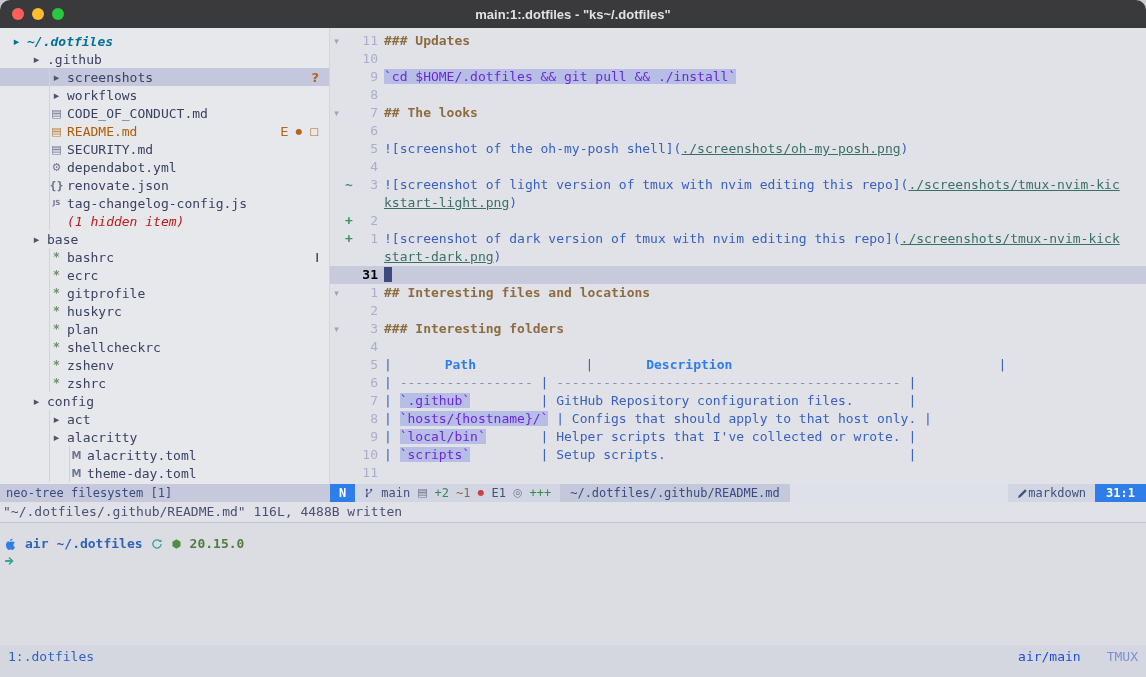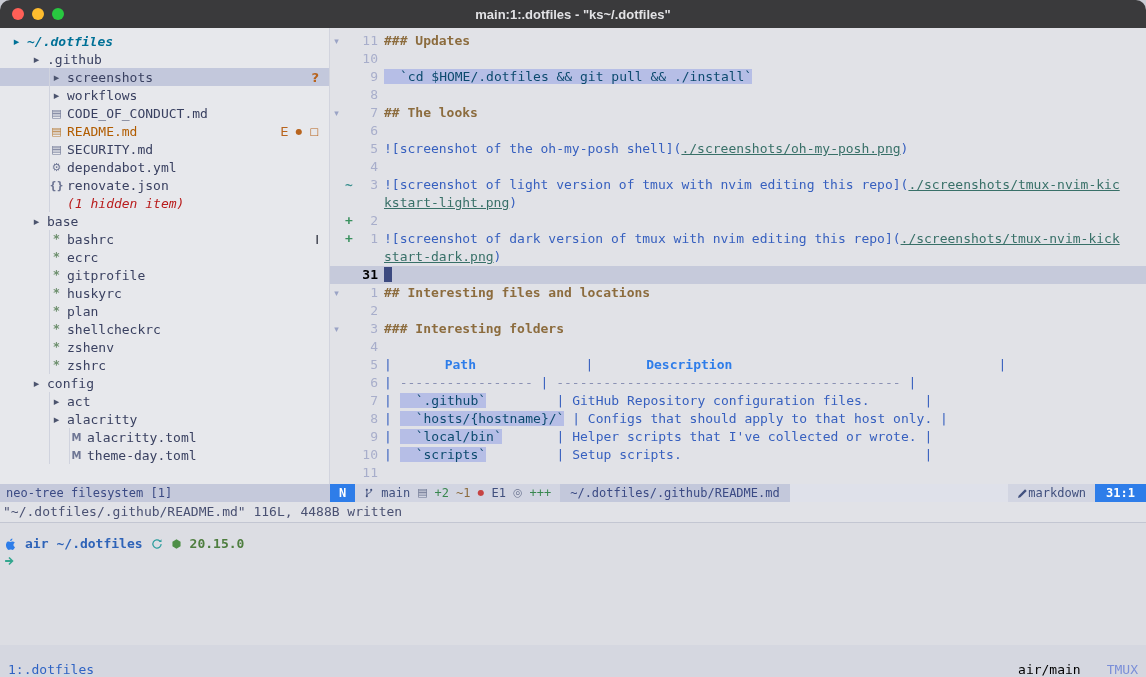--- a/index.html
+++ b/index.html
@@ -46,21 +46,21 @@
   .erow.cur{background:#c6cadb;}
   .erow.cur .num{color:#000000;font-weight:bold;}
   .fold{width:13px;flex:none;text-align:center;color:#9aa3c5;font-size:9px;font-family:"DejaVu Sans",sans-serif;}
   .sign{width:12px;flex:none;text-align:center;font-weight:bold;}
   .sign.add{color:#3a915f;}
   .sign.chg{color:#3a8f8f;}
   .num{width:29px;flex:none;text-align:right;padding-right:6px;color:#a8aecb;}
   .etext{flex:1;}
   .s-md{color:#3760bf;}
   .s-h{color:#8c6c3e;font-weight:bold;}
-  .s-code{background:#b6bee6;color:#0c4a6e;padding-left:16px;}
+  .s-code{background:#b6bee6;color:#6d28d9;}
   .s-url{color:#387068;text-decoration:underline;}
   .s-hdr{color:#2e7de9;font-weight:bold;margin-left:45px;}
   .s-dim{color:#8a91b4;}
   .s-cursor{background:#3c4a80;color:#3c4a80;}
 
   
   .statusrow{height:18px;flex:none;display:flex;font-size:12px;line-height:18px;}
   .ntstatus{width:330px;flex:none;background:#c5c9db;color:#3b4a84;padding-left:6px;}
   .sl{flex:1;display:flex;}
   .sl-mode{background:#2e7de9;color:#fff;font-weight:bold;padding:0 9px;}
@@ -82,24 +82,24 @@
   
   .shell{flex:1;background:#dcdde3;border-top:1px solid #c3c6d2;padding:13px 4px 0 4px;}
   .pline1{display:flex;gap:8px;align-items:center;color:#2e63b8;font-weight:bold;}
   .pline1 .i.apple{color:#2e7de9;}
   .pline1 .i.sync{color:#2e9e9e;}
   .pline1 .i.hex{color:#4e8f47;}
   .pline1 .nodever{color:#4e7e3f;}
   .pline2{margin-top:4px;color:#33a68f;}
 
   
-  .tmuxbar{height:32px;flex:none;background:#d5d7e0;display:flex;align-items:flex-end;padding:4px 8px 0 8px;}
+  .tmuxbar{height:32px;flex:none;background:#d5d7e0;display:flex;align-items:flex-start;padding:4px 8px 0 8px;}
   .tmux-left{color:#2e63c4;}
   .tmux-right{margin-left:auto;display:flex;gap:26px;}
-  .tmux-session{color:#000000;}
+  .tmux-session{color:#1d4ed8;}
   .tmux-label{color:#7b8fd8;}
 </style>
 </head>
 <body>
 
 <div class="window">
 
   <div class="titlebar">
     <div class="traffic">
       <span class="dot red"></span>
@@ -113,20 +113,21 @@
     <div class="tree">
         <div class="trow root" style="padding-left: 8px;"><span class="ic ic-arrow">▸</span><span class="lbl">~/.dotfiles</span></div>
         <div class="trow" style="padding-left: 28px;"><span class="ic ic-arrow">▸</span><span class="lbl">.github</span></div>
         <div class="trow sel" style="padding-left: 48px;"><span class="gline" style="left: 49px;"></span><span class="ic ic-arrow">▸</span><span class="lbl">screenshots</span><span class="marks"><span class="mark mk-orange mk-bold">?</span></span></div>
         <div class="trow" style="padding-left: 48px;"><span class="gline" style="left: 49px;"></span><span class="ic ic-arrow">▸</span><span class="lbl">workflows</span></div>
         <div class="trow" style="padding-left: 48px;"><span class="gline" style="left: 49px;"></span><span class="ic ic-md">▤</span><span class="lbl">CODE_OF_CONDUCT.md</span></div>
         <div class="trow modified" style="padding-left: 48px;"><span class="gline" style="left: 49px;"></span><span class="ic ic-md">▤</span><span class="lbl">README.md</span><span class="marks"><span class="mark mk-orange">E</span><span class="mark mk-orange mk-dot">●</span><span class="mark mk-orange mk-sq">□</span></span></div>
         <div class="trow" style="padding-left: 48px;"><span class="gline" style="left: 49px;"></span><span class="ic ic-md">▤</span><span class="lbl">SECURITY.md</span></div>
         <div class="trow" style="padding-left: 48px;"><span class="gline" style="left: 49px;"></span><span class="ic ic-yml">⚙</span><span class="lbl">dependabot.yml</span></div>
         <div class="trow" style="padding-left: 48px;"><span class="gline" style="left: 49px;"></span><span class="ic ic-json">{}</span><span class="lbl">renovate.json</span></div>
+        <div class="trow" style="padding-left: 48px;"><span class="gline" style="left: 49px;"></span><span class="ic ic-js">JS</span><span class="lbl">tag-changelog-config.js</span></div>
         <div class="trow hidden-note" style="padding-left: 48px;"><span class="gline" style="left: 49px;"></span><span class="ic ic-none"></span><span class="lbl">(1 hidden item)</span></div>
         <div class="trow" style="padding-left: 28px;"><span class="ic ic-arrow">▸</span><span class="lbl">base</span></div>
         <div class="trow" style="padding-left: 48px;"><span class="gline" style="left: 49px;"></span><span class="ic ic-conf">*</span><span class="lbl">bashrc</span><span class="marks"><span class="mark mk-dark">I</span></span></div>
         <div class="trow" style="padding-left: 48px;"><span class="gline" style="left: 49px;"></span><span class="ic ic-conf">*</span><span class="lbl">ecrc</span></div>
         <div class="trow" style="padding-left: 48px;"><span class="gline" style="left: 49px;"></span><span class="ic ic-conf">*</span><span class="lbl">gitprofile</span></div>
         <div class="trow" style="padding-left: 48px;"><span class="gline" style="left: 49px;"></span><span class="ic ic-conf">*</span><span class="lbl">huskyrc</span></div>
         <div class="trow" style="padding-left: 48px;"><span class="gline" style="left: 49px;"></span><span class="ic ic-conf">*</span><span class="lbl">plan</span></div>
         <div class="trow" style="padding-left: 48px;"><span class="gline" style="left: 49px;"></span><span class="ic ic-conf">*</span><span class="lbl">shellcheckrc</span></div>
         <div class="trow" style="padding-left: 48px;"><span class="gline" style="left: 49px;"></span><span class="ic ic-conf">*</span><span class="lbl">zshenv</span></div>
         <div class="trow" style="padding-left: 48px;"><span class="gline" style="left: 49px;"></span><span class="ic ic-conf">*</span><span class="lbl">zshrc</span></div>

